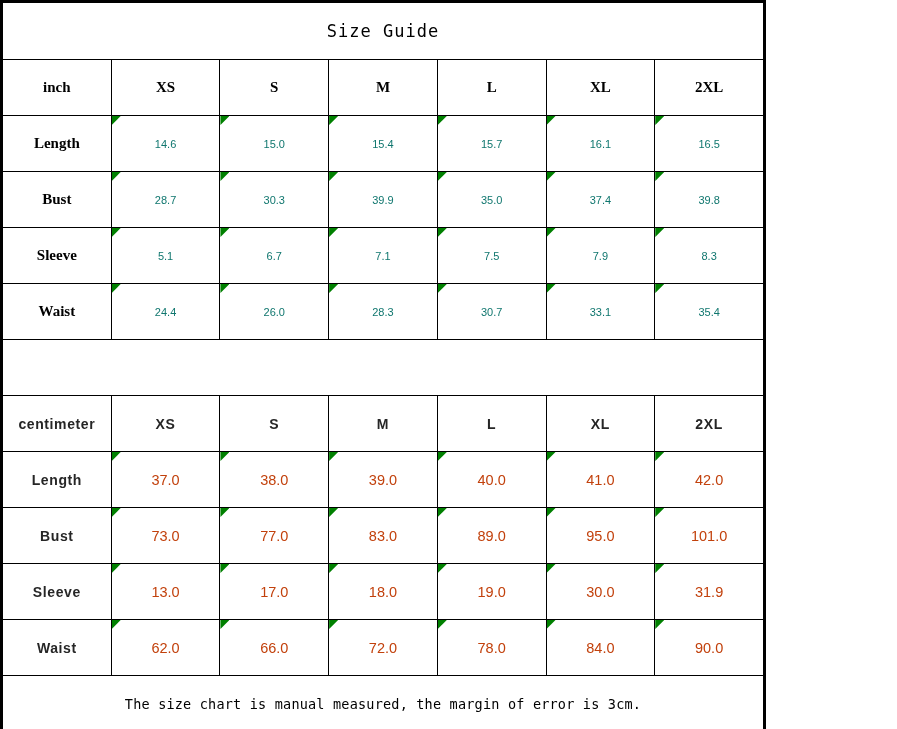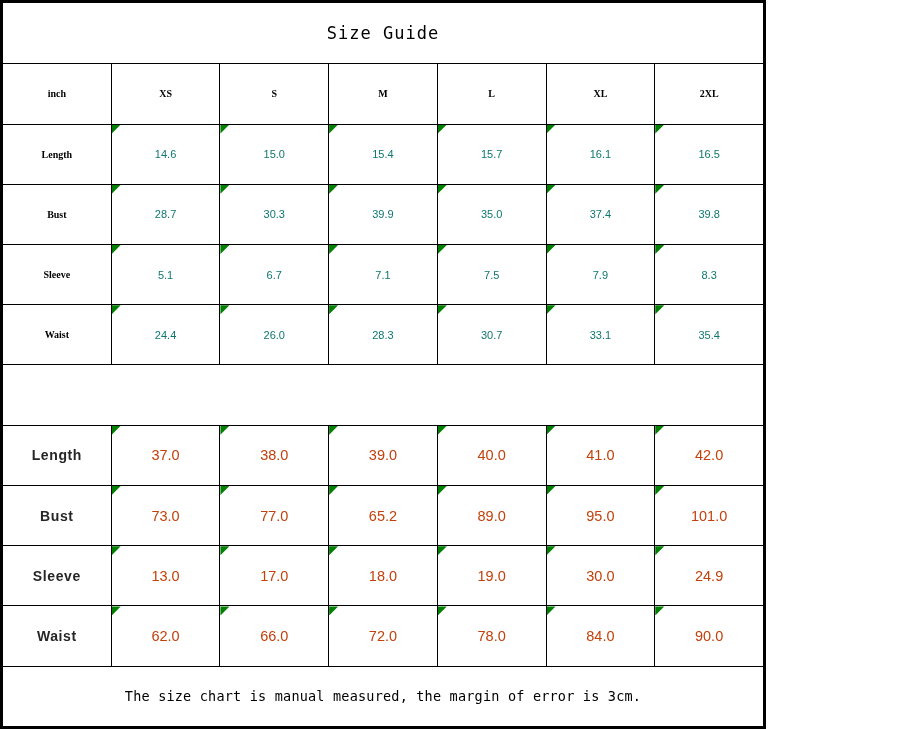--- a/index.html
+++ b/index.html
@@ -16,21 +16,21 @@
   tr { height:56px; }
   tr.title-row { height:57px; }
   .title-row td, .footer-row td {
     font-family:"DejaVu Sans Mono","Liberation Mono",monospace;
     color:#000;
   }
   .title-row td { font-size:17px; letter-spacing:1px; }
   .footer-row td { font-size:13.5px; letter-spacing:0.2px; }
   
   .inch-head td, td.inch-label {
-    font-family:"Liberation Serif",serif; font-weight:bold; font-size:10px; color:#000;
+    font-family:"Liberation Serif",serif; font-weight:bold; font-size:15px; color:#000;
   }
   td.inch-val { font-family:Liberation Sans, sans-serif; font-size:11px; color:#0f766e; }
   
   .cm-head td, td.cm-label {
     font-family:"Liberation Sans",sans-serif; font-weight:bold; font-size:14px;
     letter-spacing:0.6px; color:#262626;
   }
   td.cm-val { font-family:"Liberation Sans",sans-serif; font-size:14.5px; color:#c2410c; }
   
   i.tri {
@@ -92,46 +92,55 @@
     <td class="inch-val"><i class="tri"></i><span>28.3</span></td>
     <td class="inch-val"><i class="tri"></i><span>30.7</span></td>
     <td class="inch-val"><i class="tri"></i><span>33.1</span></td>
     <td class="inch-val"><i class="tri"></i><span>35.4</span></td>
   </tr>
 
   <tr class="gap-row">
     <td colspan="7"></td>
   </tr>
 
+  <tr class="cm-head">
+    <td>centimeter</td>
+    <td>XS</td>
+    <td>S</td>
+    <td>M</td>
+    <td>L</td>
+    <td>XL</td>
+    <td>2XL</td>
+  </tr>
   <tr>
     <td class="cm-label">Length</td>
     <td class="cm-val"><i class="tri"></i><span>37.0</span></td>
     <td class="cm-val"><i class="tri"></i><span>38.0</span></td>
     <td class="cm-val"><i class="tri"></i><span>39.0</span></td>
     <td class="cm-val"><i class="tri"></i><span>40.0</span></td>
     <td class="cm-val"><i class="tri"></i><span>41.0</span></td>
     <td class="cm-val"><i class="tri"></i><span>42.0</span></td>
   </tr>
   <tr>
     <td class="cm-label">Bust</td>
     <td class="cm-val"><i class="tri"></i><span>73.0</span></td>
     <td class="cm-val"><i class="tri"></i><span>77.0</span></td>
-    <td class="cm-val"><i class="tri"></i><span>65.2</span></td>
+    <td class="cm-val"><i class="tri"></i><span>83.0</span></td>
     <td class="cm-val"><i class="tri"></i><span>89.0</span></td>
     <td class="cm-val"><i class="tri"></i><span>95.0</span></td>
     <td class="cm-val"><i class="tri"></i><span>101.0</span></td>
   </tr>
   <tr>
     <td class="cm-label">Sleeve</td>
     <td class="cm-val"><i class="tri"></i><span>13.0</span></td>
     <td class="cm-val"><i class="tri"></i><span>17.0</span></td>
     <td class="cm-val"><i class="tri"></i><span>18.0</span></td>
     <td class="cm-val"><i class="tri"></i><span>19.0</span></td>
     <td class="cm-val"><i class="tri"></i><span>30.0</span></td>
-    <td class="cm-val"><i class="tri"></i><span>24.9</span></td>
+    <td class="cm-val"><i class="tri"></i><span>31.9</span></td>
   </tr>
   <tr>
     <td class="cm-label">Waist</td>
     <td class="cm-val"><i class="tri"></i><span>62.0</span></td>
     <td class="cm-val"><i class="tri"></i><span>66.0</span></td>
     <td class="cm-val"><i class="tri"></i><span>72.0</span></td>
     <td class="cm-val"><i class="tri"></i><span>78.0</span></td>
     <td class="cm-val"><i class="tri"></i><span>84.0</span></td>
     <td class="cm-val"><i class="tri"></i><span>90.0</span></td>
   </tr>

